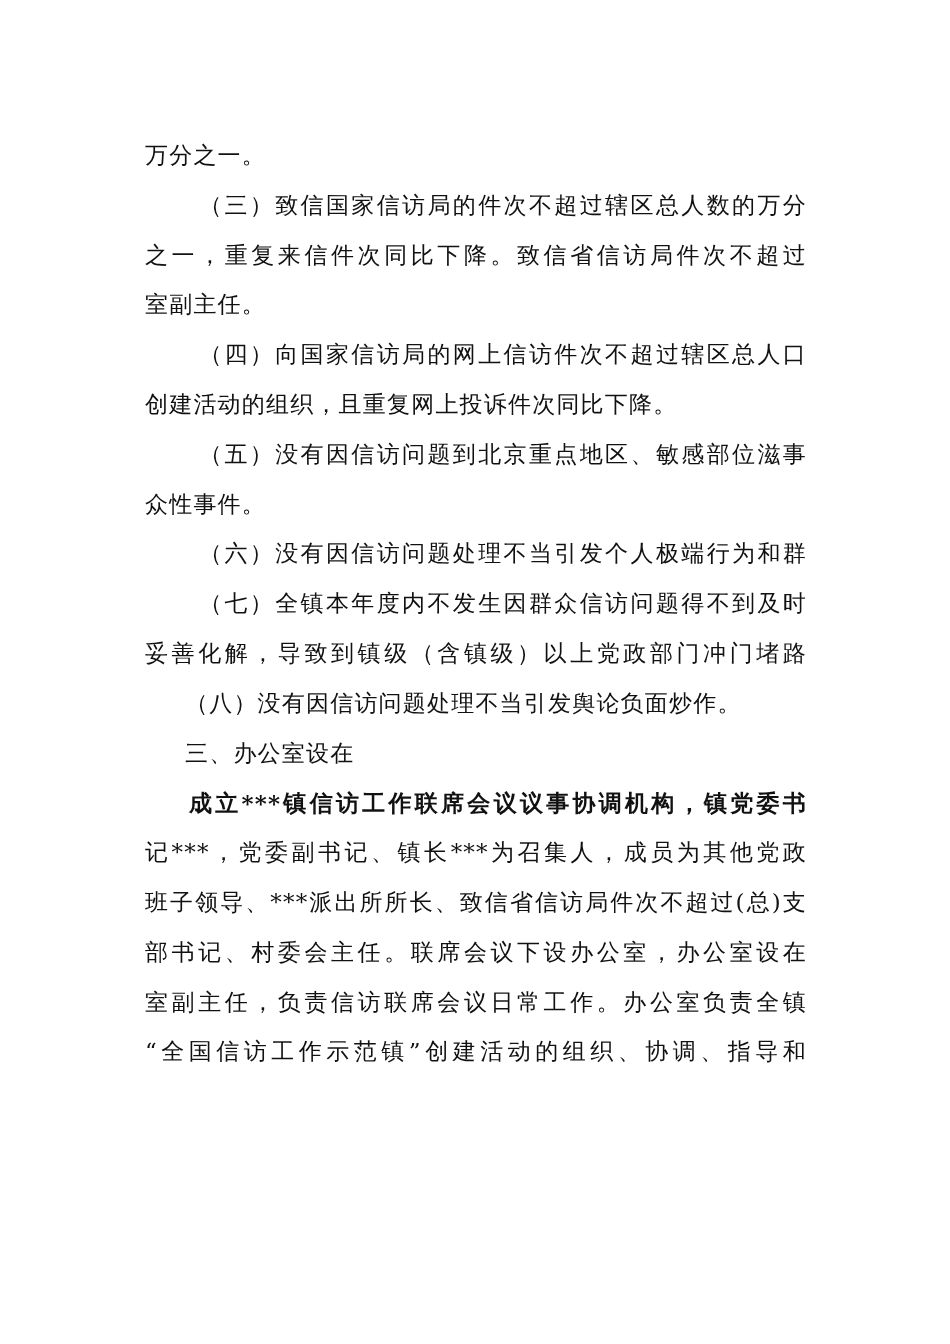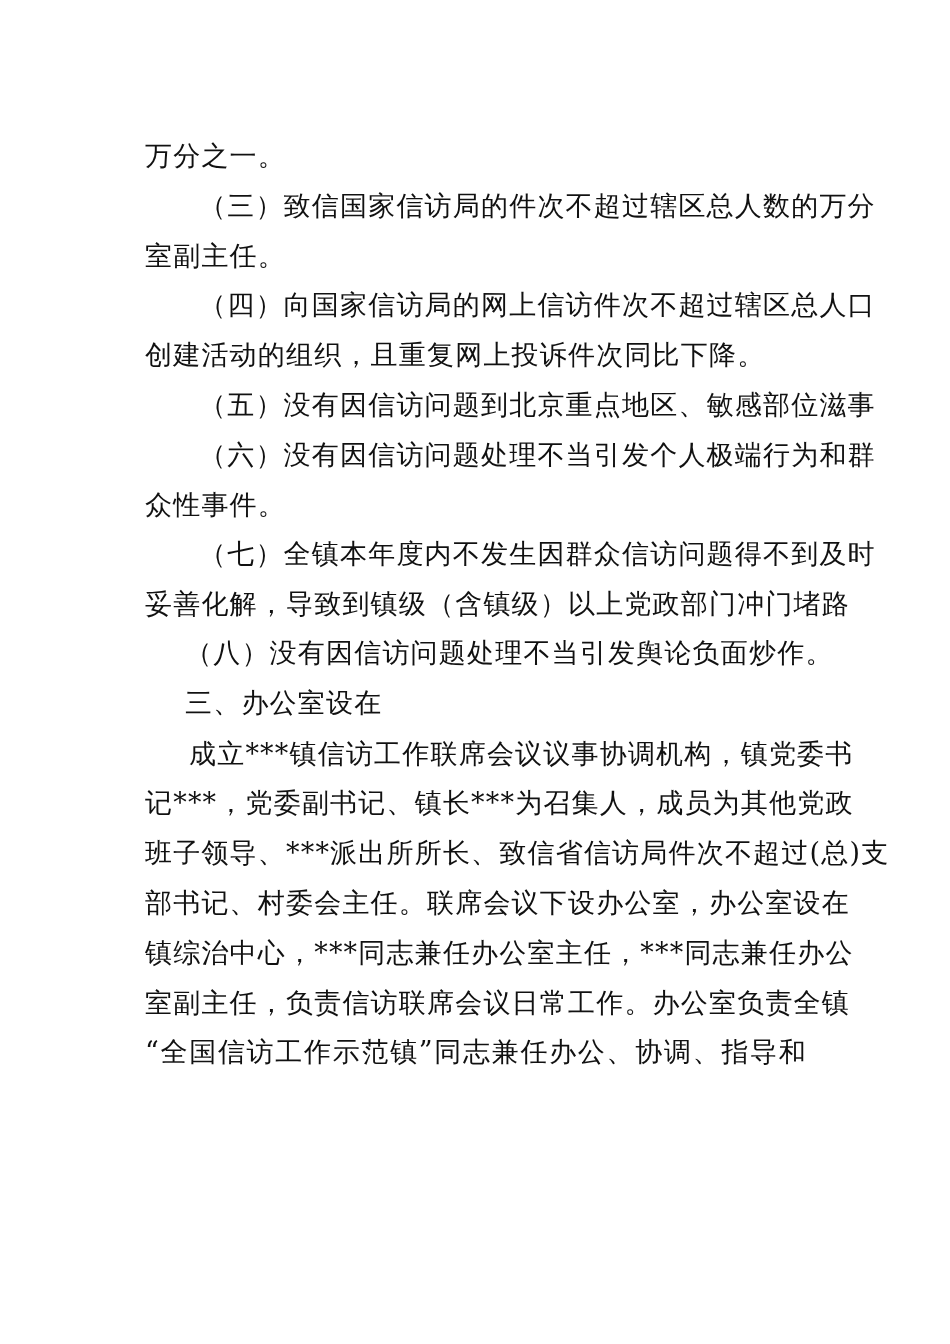--- a/index.html
+++ b/index.html
@@ -10,54 +10,54 @@
       width: 950px; height: 1344px;
       background: #ffffff;
     }
     .content {
       position: absolute;
       left: 145px;
       top: 131px;
       width: 662px;
       color: #111111;
       font-family: "DejaVu Serif", "Liberation Serif", serif;
-      font-size: 27px;
+      font-size: 23px;
       letter-spacing: 1.2px;
     }
     .line {
       height: 49.8px;
       line-height: 49.8px;
       white-space: nowrap;
     }
     .justify {
       text-align: justify;
       text-align-last: justify;
     }
     .indent2 { padding-left: 54px; }
     .indent-h { padding-left: 40px; font-family: Liberation Serif, serif; }
-    .indent-p { padding-left: 44px; }
+    .indent-p { padding-left: 44px; font-weight: bold; }
   </style>
 </head>
 <body>
 
 <div class="page">
   <div class="content">
     <div class="line">万分之一。</div>
     <div class="line justify indent2">（三）致信国家信访局的件次不超过辖区总人数的万分</div>
+    <div class="line justify">之一，重复来信件次同比下降。致信省信访局件次不超过</div>
     <div class="line">室副主任。</div>
     <div class="line justify indent2">（四）向国家信访局的网上信访件次不超过辖区总人口</div>
     <div class="line">创建活动的组织，且重复网上投诉件次同比下降。</div>
     <div class="line justify indent2">（五）没有因信访问题到北京重点地区、敏感部位滋事</div>
+    <div class="line">众性事件。</div>
     <div class="line justify indent2">（六）没有因信访问题处理不当引发个人极端行为和群</div>
-    <div class="line">众性事件。</div>
     <div class="line justify indent2">（七）全镇本年度内不发生因群众信访问题得不到及时</div>
     <div class="line justify">妥善化解，导致到镇级（含镇级）以上党政部门冲门堵路</div>
     <div class="line indent-h">（八）没有因信访问题处理不当引发舆论负面炒作。</div>
     <div class="line indent-h">三、办公室设在</div>
     <div class="line justify indent-p">成立***镇信访工作联席会议议事协调机构，镇党委书</div>
     <div class="line justify">记***，党委副书记、镇长***为召集人，成员为其他党政</div>
     <div class="line justify">班子领导、***派出所所长、致信省信访局件次不超过(总)支</div>
     <div class="line justify">部书记、村委会主任。联席会议下设办公室，办公室设在</div>
-    <div class="line justify">镇综治中心，***同志兼任办公室主任，***同志兼任办公</div>
     <div class="line justify">室副主任，负责信访联席会议日常工作。办公室负责全镇</div>
-    <div class="line justify">“全国信访工作示范镇”同志兼任办公、协调、指导和</div>
+    <div class="line justify">“全国信访工作示范镇”创建活动的组织、协调、指导和</div>
   </div>
 </div>
 
 </body></html>

